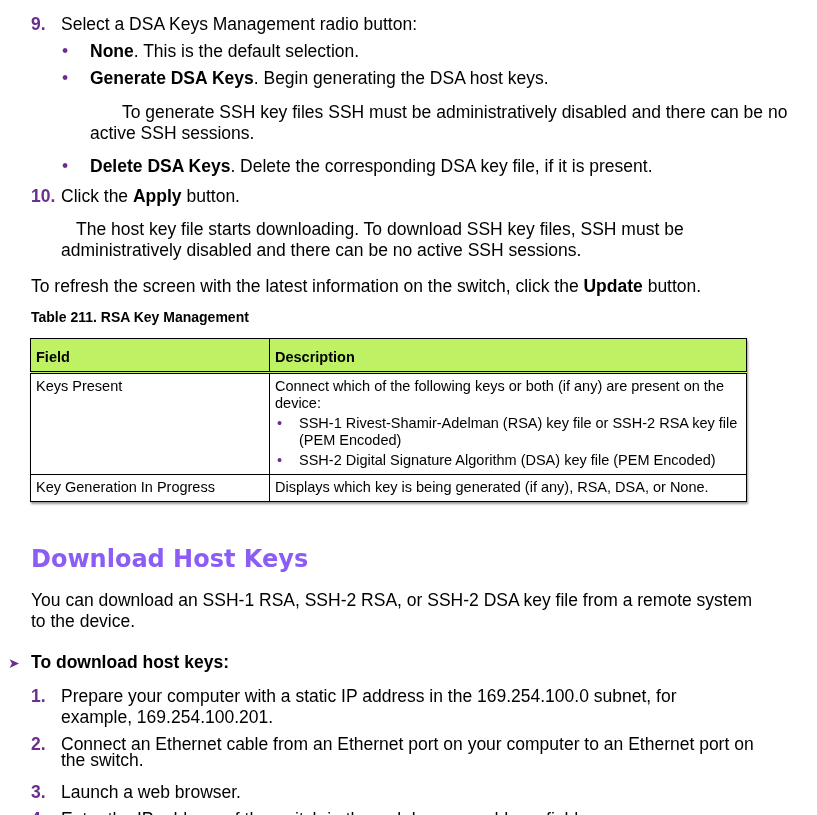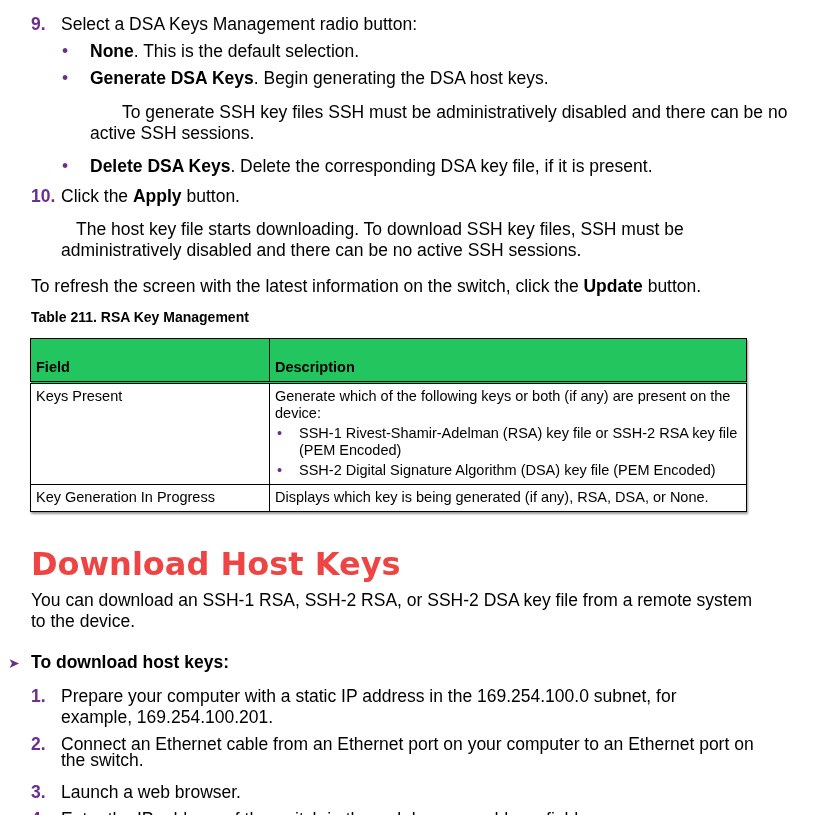--- a/index.html
+++ b/index.html
@@ -6,33 +6,33 @@
   body {
     width: 817px; height: 815px; overflow: hidden; position: relative;
     font-family: "Liberation Sans", sans-serif; color: #000; font-size: 17.5px;
   }
   .abs { position: absolute; white-space: nowrap; }
   .num { color: #6b2e8e; font-weight: bold; }
   .bullet { color: #6b2e8e; }
   b { font-weight: bold; }
   .line { line-height: 20px; }
   .heading {
-    color: #ef4444; font-family: "DejaVu Sans", sans-serif; font-weight: bold;
-    font-size: 32px; letter-spacing: 0px;
+    color: #8b5cf6; font-family: "DejaVu Sans", sans-serif; font-weight: bold;
+    font-size: 24px; letter-spacing: 0px;
   }
   table.kt {
     position: absolute; left: 30px; top: 338px; width: 717px;
     border-collapse: collapse; font-size: 14.5px;
     box-shadow: 1px 2px 2px #999;
   }
   table.kt th, table.kt td {
     border: 1px solid #000; text-align: left; vertical-align: top;
     padding: 4px 5px 5px 5px; line-height: 17px;
   }
-  table.kt th { background: #22c55e; font-weight: bold; padding-top: 20px; padding-bottom: 5px; }
+  table.kt th { background: #bef264; font-weight: bold; padding-top: 10px; padding-bottom: 5px; }
   table.kt thead tr { border-bottom: 3px double #000; }
   table.kt td.c1 { width: 228px; }
   .sub { list-style: none; margin: 0; padding: 0; }
   .sub li { position: relative; padding-left: 24px; }
   .sub li .dot { position: absolute; left: 2px; top: 0; color: #6b2e8e; }
   .arrow { color: #6b2e8e; font-size: 14px; }
 </style>
 </head>
 <body>
 
@@ -72,21 +72,21 @@
   <thead>
     <tr>
       <th style="width:228px;">Field</th>
       <th>Description</th>
     </tr>
   </thead>
   <tbody>
     <tr>
       <td class="c1">Keys Present</td>
       <td>
-        <div style="white-space:normal; padding-right:4px;">Generate which of the following keys or both (if any) are present on the device:</div>
+        <div style="white-space:normal; padding-right:4px;">Connect which of the following keys or both (if any) are present on the device:</div>
         <ul class="sub" style="margin-top:3px;">
           <li style="margin-bottom:3px;"><span class="dot">•</span><span>SSH-1 Rivest-Shamir-Adelman (RSA) key file or SSH-2 RSA key file (PEM Encoded)</span></li>
           <li><span class="dot">•</span><span>SSH-2 Digital Signature Algorithm (DSA) key file (PEM Encoded)</span></li>
         </ul>
       </td>
     </tr>
     <tr>
       <td class="c1">Key Generation In Progress</td>
       <td>Displays which key is being generated (if any), RSA, DSA, or None.</td>
     </tr>

